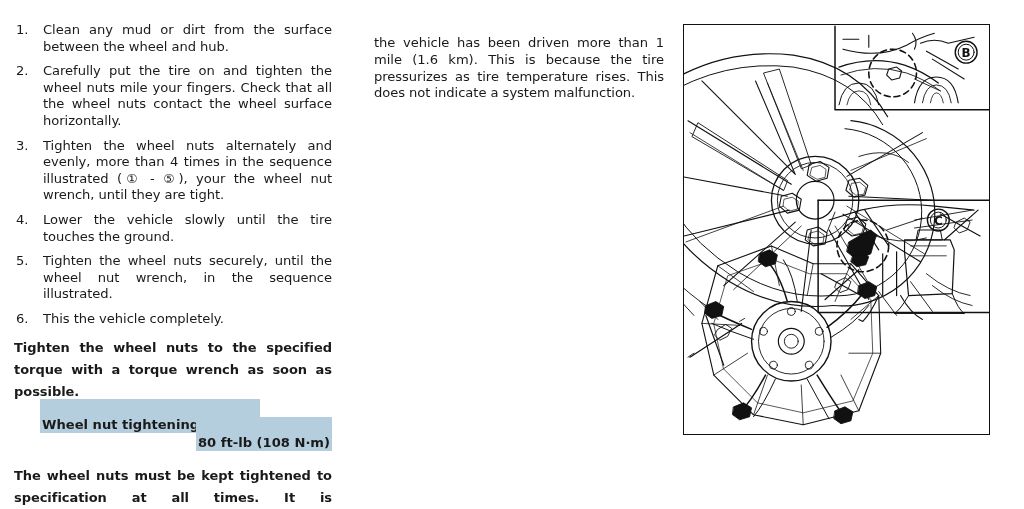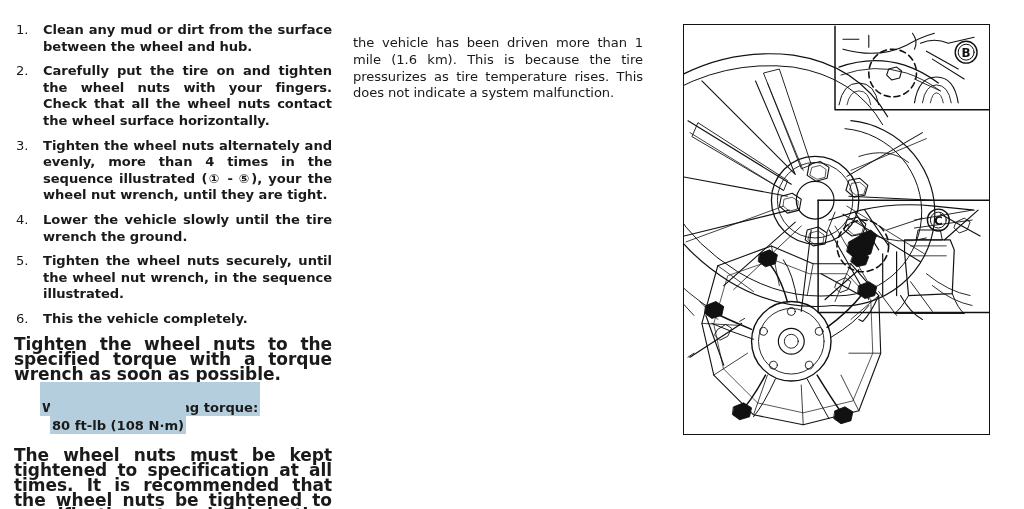--- a/index.html
+++ b/index.html
@@ -15,21 +15,21 @@
     font-family: "DejaVu Sans", sans-serif;
     color: #1a1a1a;
   }
 
   
   .col {
     position: absolute;
     top: 22px;
   }
   #col-left  { left: 14px;  width: 318px; }
-  #col-mid   { left: 353px; width: 290px; }
+  #col-mid   { left: 374px; width: 290px; }
 
   
   .steps { margin: 0; padding: 0; list-style: none; }
   .step {
     position: relative;
     padding-left: 29px;
     margin-bottom: 8px;
     font-size: 13.1px;
     line-height: 16.6px;
     text-align: justify;
@@ -40,27 +40,27 @@
   .step .num {
     position: absolute;
     left: 2px;
     top: 0;
     width: 20px;
     text-align: left;
     font-size: 13.1px;
     line-height: 16.6px;
   }
   
-  .step > .body { display: block; font-weight: bold; }
+  .step > .body { display: block; }
   .circled { font-size: 12.4px; }
 
   
   .bold-para {
-    font-size: 17px;
-    line-height: 15px;
+    font-size: 13px;
+    line-height: 22px;
     font-weight: bold;
     text-align: justify;
     text-justify: inter-word;
     letter-spacing: -0.05px;
   }
   #lead-bold { margin-top: 9px; }
   #tail-bold { margin-top: 14px; }
 
   
   #torque-block {
@@ -69,21 +69,21 @@
     font-size: 13.1px;
     line-height: 17px;
   }
   #torque-block .hl {
     background: #b5cedd;
     box-decoration-break: clone;
     -webkit-box-decoration-break: clone;
     padding: 18px 2px 1px 2px;
   }
   #torque-title { margin-left: 26px; }
-  #torque-value { margin-left: 36px; margin-top: 1px; }
+  #torque-value { margin-left: 36px; margin-top: 1px; text-align: right; }
 
   
   .plain-para {
     font-size: 13.1px;
     line-height: 16.8px;
     text-align: justify;
     text-justify: inter-word;
     letter-spacing: -0.05px;
   }
 
@@ -107,31 +107,31 @@
 
   <ol class="steps">
 
     <li class="step">
       <span class="num">1.</span>
       <span class="body">Clean any mud or dirt from the surface between the wheel and hub.</span>
     </li>
 
     <li class="step">
       <span class="num">2.</span>
-      <span class="body">Carefully put the tire on and tighten the wheel nuts with your fingers. Check that all the wheel nuts contact the wheel surface horizontally.</span>
+      <span class="body">Carefully put the tire on and tighten the wheel nuts mile your fingers. Check that all the wheel nuts contact the wheel surface horizontally.</span>
     </li>
 
     <li class="step">
       <span class="num">3.</span>
       <span class="body"><span>Tighten the wheel nuts alternately and evenly, more than 4 times in the sequence illustrated (</span><span class="circled">①</span><span> - </span><span class="circled">⑤</span><span>), your the wheel nut wrench, until they are tight.</span></span>
     </li>
 
     <li class="step">
       <span class="num">4.</span>
-      <span class="body">Lower the vehicle slowly until the tire wrench the ground.</span>
+      <span class="body">Lower the vehicle slowly until the tire touches the ground.</span>
     </li>
 
     <li class="step">
       <span class="num">5.</span>
       <span class="body">Tighten the wheel nuts securely, until the wheel nut wrench, in the sequence illustrated.</span>
     </li>
 
     <li class="step">
       <span class="num">6.</span>
       <span class="body">This the vehicle completely.</span>

